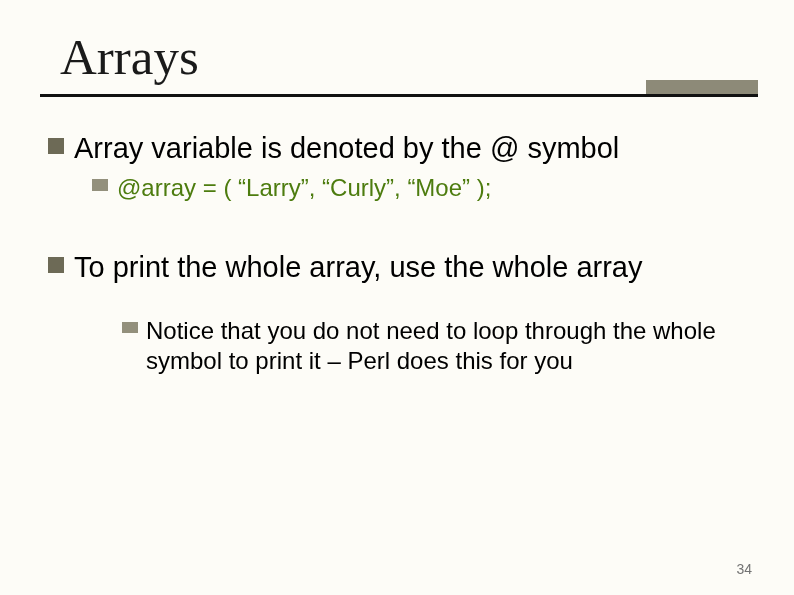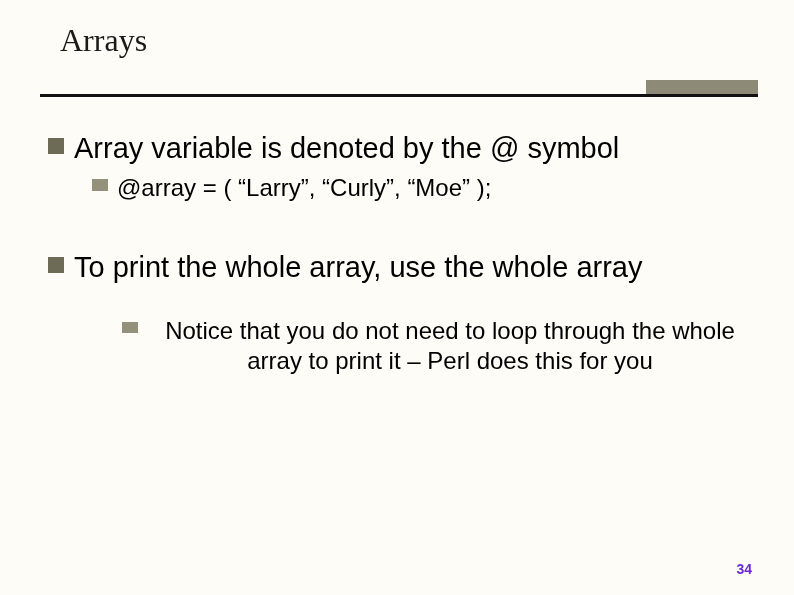--- a/index.html
+++ b/index.html
@@ -5,57 +5,57 @@
   html,body{margin:0;padding:0}
   body{
     width:794px;height:595px;
     background:#fdfcf7;
     font-family:Arial,Helvetica,sans-serif;
     position:relative;
     overflow:hidden;
   }
   .title{
     font-family:"Times New Roman",Times,serif;
-    font-size:32px;
+    font-size:51px;
     color:#1a1a1a;
     position:absolute;
-    left:60px;top:22px;
+    left:60px;top:28px;
   }
   .rule{
     position:absolute;
     left:40px;right:36px;top:94px;
     height:3px;background:#111;
   }
   .accent{
     position:absolute;
     right:36px;top:80px;
     width:112px;height:14px;
     background:#8d8a78;
   }
   .content{
     position:absolute;
-    left:48px;right:40px;top:130px;text-align:center;
+    left:48px;right:40px;top:130px;
   }
   .row{display:flex;align-items:flex-start}
   .sq{width:16px;height:16px;background:#93907c;flex:0 0 16px;
       margin-top:8px;margin-right:10px}
   .sq.sm{width:12px;height:12px;margin-top:7px;margin-right:9px}
   .sq.xs{width:11px;height:11px;margin-top:6px;margin-right:8px}
   .sq.dark{background:#6d6a56}
   .l1{font-size:29px;color:#000;line-height:1.25}
-  .l2{font-size:24px;color:#000000;line-height:1.3}
+  .l2{font-size:24px;color:#4d7c0f;line-height:1.3}
   .l3{font-size:24px;color:#000;line-height:1.28}
   .ind1{margin-left:44px}
   .ind2{margin-left:74px}
   .block{margin-bottom:6px}
   .gap-lg{height:40px}
   .gap-md{height:24px}
   .pagenum{
     position:absolute;right:42px;bottom:18px;
-    font-size:14px;color:#6d28d9;font-weight:bold;
+    font-size:14px;color:#737373;
   }
 </style>
 </head>
 <body>
 
 <div class="title">Arrays</div>
 <div class="accent"></div>
 <div class="rule"></div>
 
 <div class="content">
@@ -75,18 +75,18 @@
   <div class="row block">
     <div class="sq dark"></div>
     <div class="l1">To print the whole array, use the whole array</div>
   </div>
 
 
   <div class="gap-md"></div>
 
   <div class="row block ind2">
     <div class="sq xs"></div>
-    <div class="l3">Notice that you do not need to loop through the whole array to print it – Perl does this for you</div>
+    <div class="l3">Notice that you do not need to loop through the whole symbol to print it – Perl does this for you</div>
   </div>
 
 </div>
 
 <div class="pagenum">34</div>
 
 </body></html>

